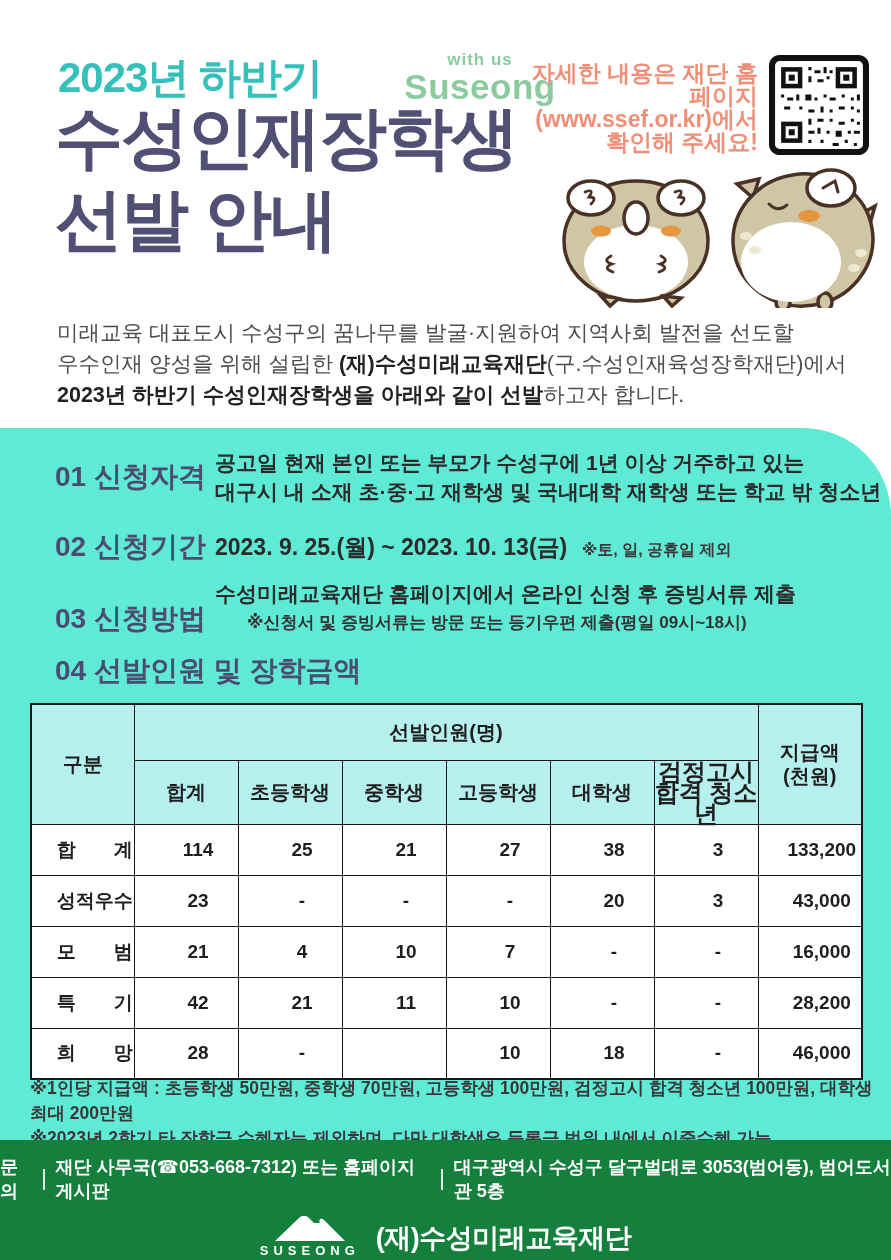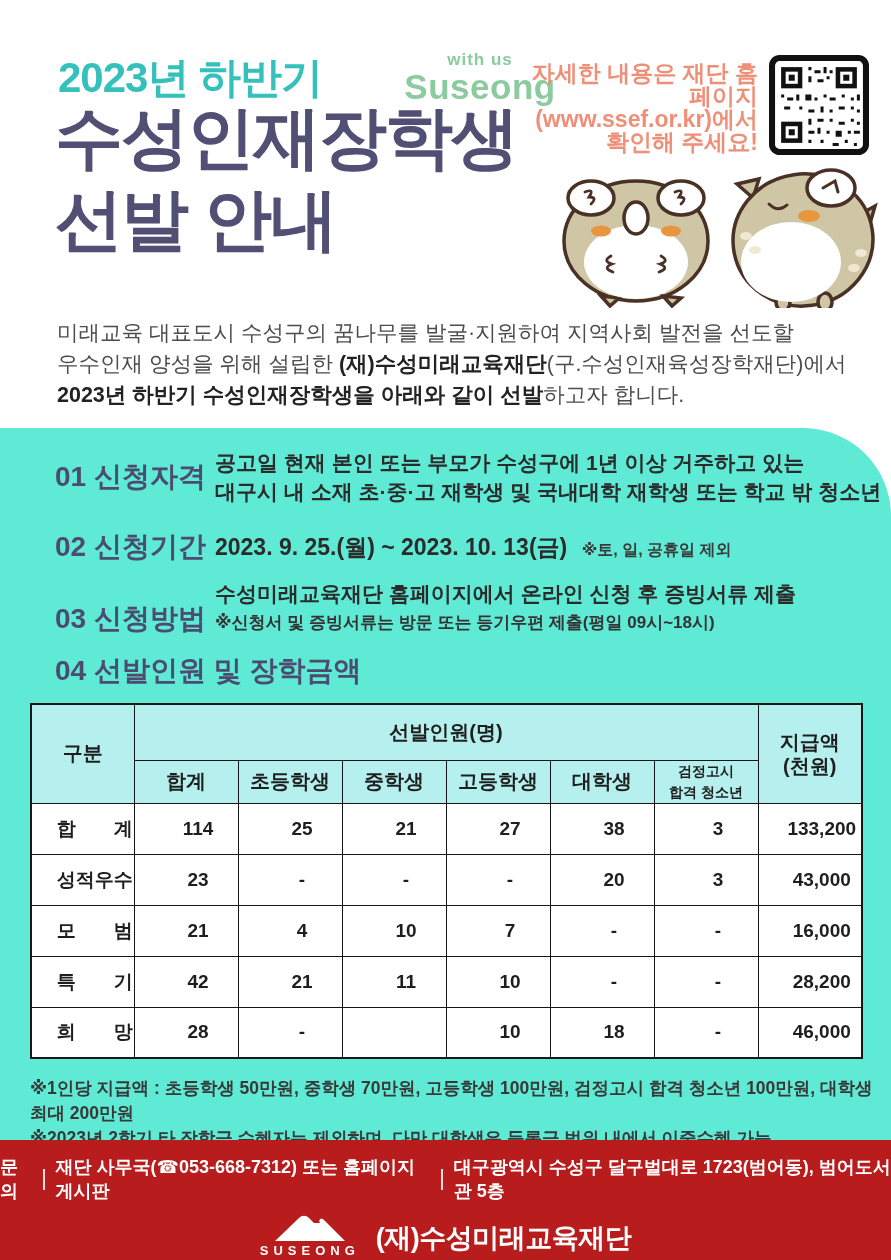--- a/index.html
+++ b/index.html
@@ -31,40 +31,40 @@
   .sec-head{width:160px;flex:0 0 160px;font-size:28px;font-weight:800;color:#4c4b70;white-space:nowrap;}
   .sec-body{color:#2b2b2b;}
   .s1{top:20px;}
   .s1 .sec-body{font-size:21px;font-weight:600;line-height:29px;}
   .s2{top:100px;}
   .s2 .date{font-size:23px;font-weight:700;}
   .s2 .note{font-size:16px;font-weight:600;color:#3a3a3a;margin-left:10px;}
   .s3{top:152px;align-items:flex-start;}
   .s3 .sec-head{margin-top:20px;}
   .s3 .line{font-size:21px;font-weight:600;}
-  .s3 .note{font-size:17px;font-weight:600;color:#333;margin-top:3px;}
+  .s3 .note{font-size:17px;font-weight:600;color:#333;margin-top:3px;margin-left:32px;}
   .s4{top:224px;}
 
   
   .tbl-wrap{position:absolute;left:30px;top:275px;}
   table{border-collapse:collapse;table-layout:fixed;background:#fff;border:2px solid #161616;}
   th,td{border:1.5px solid #161616;text-align:center;vertical-align:middle;color:#1e1e1e;padding:0;}
   thead th{background:#b5f0ee;font-weight:600;font-size:20px;}
-  thead .small-head{font-size:14px;line-height:21px;}
+  thead .small-head{font-size:24px;line-height:21px;}
   thead .two-line{font-size:20px;line-height:24px;}
   tbody td{font-size:19px;font-weight:600;padding-left:24px;}
   tbody td.rowlabel{font-weight:600;}
   tr.h1{height:56px;} tr.h2{height:38px;} tbody tr{height:51px;}
 
   
   .footnotes{position:absolute;left:30px;top:648px;font-size:17.5px;line-height:25px;
              font-weight:600;color:#383838;}
 
   
-  .footer{left:0;top:1140px;width:891px;height:120px;background:#b91c1c;color:#fff;}
+  .footer{left:0;top:1140px;width:891px;height:120px;background:#15803d;color:#fff;}
   .contact{display:flex;justify-content:center;align-items:center;gap:11px;margin-top:15px;
            font-size:18px;font-weight:600;}
   .divider{width:1.5px;height:21px;background:rgba(255,255,255,.85);}
   .brand{display:flex;justify-content:center;align-items:flex-end;gap:16px;margin-top:9px;}
   .brand-mark{display:flex;flex-direction:column;align-items:center;}
   .brand-mark .suseong{font-size:13px;font-weight:700;letter-spacing:5px;margin-top:1px;}
   .org{font-size:27px;font-weight:800;padding-bottom:2px;letter-spacing:-0.5px;}
 </style>
 </head>
 <body>
@@ -302,21 +302,21 @@
       <div>※2023년 2학기 타 장학금 수혜자는 제외하며, 다만 대학생은 등록금 범위 내에서 이중수혜 가능</div>
     </div>
   </div>
 
   <div class="abs footer">
     <div class="contact">
       <span>문의</span>
       <span class="divider"></span>
       <span>재단 사무국(☎053-668-7312) 또는 홈페이지 게시판</span>
       <span class="divider"></span>
-      <span>대구광역시 수성구 달구벌대로 1723(범어동), 범어도서관 5층</span>
+      <span>대구광역시 수성구 달구벌대로 3053(범어동), 범어도서관 5층</span>
     </div>
     <div class="brand">
       <div class="brand-mark">
         <svg width="74" height="30" viewBox="0 0 74 30">
           <path d="M2 29 L26 6 C29 3 33 3 36 6 L41 11 L47 11 C45 8 48 5 51 8 L72 29 Z" fill="#ffffff"></path>
         </svg>
         <div class="suseong">SUSEONG</div>
       </div>
       <div class="org">(재)수성미래교육재단</div>
     </div>

